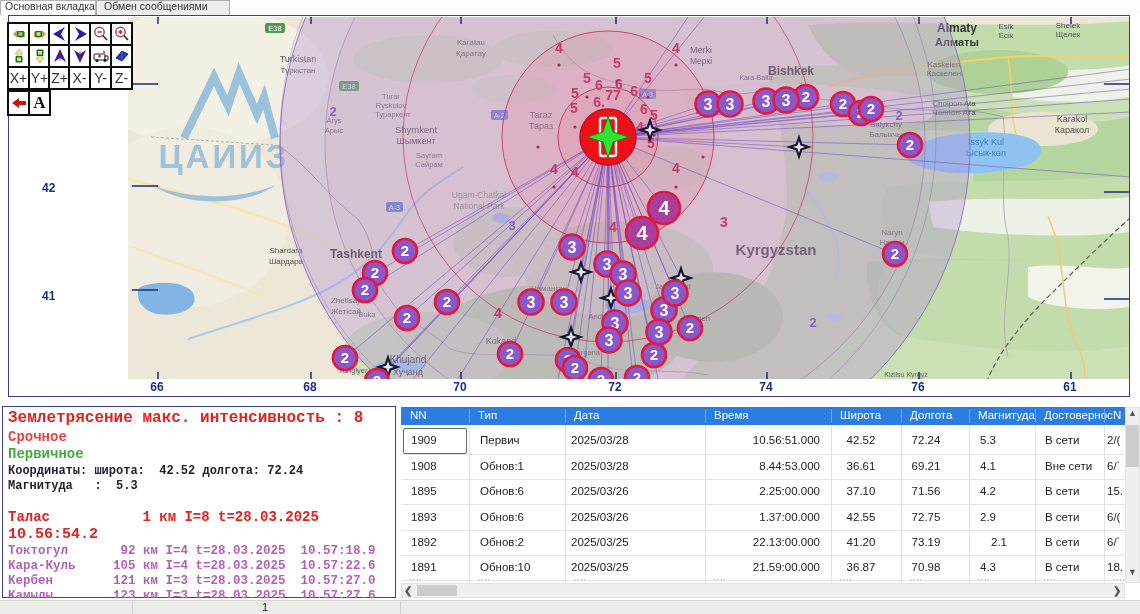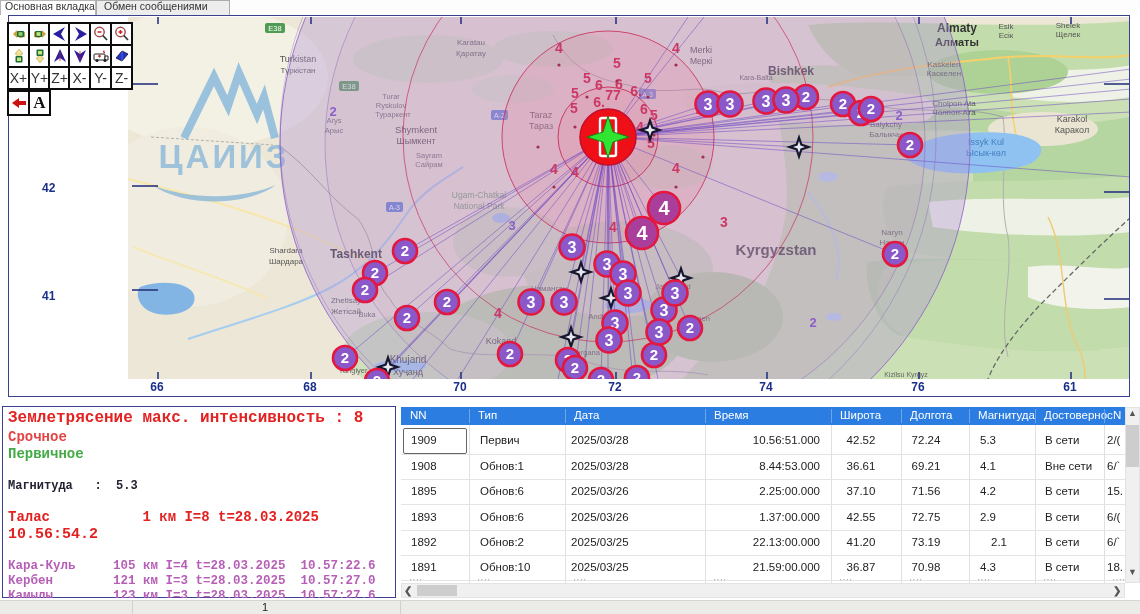--- a/index.html
+++ b/index.html
@@ -549,23 +549,25 @@
   </div>
 <div style="position:absolute;left:28px;top:90px;width:23px;height:26px;border:2px solid #0d0d0d;background:#fff;box-sizing:border-box;display:flex;align-items:center;justify-content:center">
     <span style="font-family:'Liberation Serif',serif;font-weight:bold;font-size:17px;color:#111">A</span>
   </div>
 
 <div style="position:absolute;left:2px;top:406px;width:394px;height:192px;border:1px solid #3a3f8f;background:#fff;box-sizing:border-box;overflow:hidden"></div>
 <div class="mono" style="position:absolute;left:2px;top:406px;width:394px;height:192px;overflow:hidden">
 <div style="position:absolute;left:6px;top:3px;font-size:16px;color:#e32222;font-weight:bold;white-space:pre">Землетрясение макс. интенсивность : 8</div>
 <div style="position:absolute;left:6px;top:23px;font-size:14px;color:#e34444;font-weight:bold;white-space:pre">Срочное</div>
 <div style="position:absolute;left:6px;top:40px;font-size:14px;color:#44aa44;font-weight:bold;white-space:pre">Первичное</div>
+<div style="position:absolute;left:6px;top:58px;font-size:12px;color:#222233;font-weight:bold;white-space:pre">Координаты: широта:  42.52 долгота: 72.24</div>
 <div style="position:absolute;left:6px;top:73px;font-size:12px;color:#222233;font-weight:bold;white-space:pre">Магнитуда   :  5.3</div>
 <div style="position:absolute;left:6px;top:103px;font-size:14px;color:#e32222;font-weight:bold;white-space:pre">Талас           1 км I=8 t=28.03.2025</div>
 <div style="position:absolute;left:6px;top:120px;font-size:15px;color:#e32222;font-weight:bold;white-space:pre">10.56:54.2</div>
+<div style="position:absolute;left:6px;top:138px;font-size:12.5px;color:#b65fb6;font-weight:bold;white-space:pre">Токтогул       92 км I=4 t=28.03.2025  10.57:18.9</div>
 <div style="position:absolute;left:6px;top:153px;font-size:12.5px;color:#b65fb6;font-weight:bold;white-space:pre">Кара-Куль     105 км I=4 t=28.03.2025  10.57:22.6</div>
 <div style="position:absolute;left:6px;top:168px;font-size:12.5px;color:#b65fb6;font-weight:bold;white-space:pre">Кербен        121 км I=3 t=28.03.2025  10.57:27.0</div>
 <div style="position:absolute;left:6px;top:183px;font-size:12.5px;color:#b65fb6;font-weight:bold;white-space:pre">Камылы        123 км I=3 t=28.03.2025  10.57:27.6</div>
 </div>
 
 <div class="t">
 <div style="position:absolute;left:401px;top:407px;width:739px;height:191px;background:#fff;font-size:11.5px">
 <div style="position:absolute;left:0;top:0;width:724px;height:18px;background:#2b7de1"></div>
 <div style="position:absolute;left:9px;top:2px;width:68px;height:14px;color:#fff;overflow:hidden;white-space:nowrap">NN</div>
 <div style="position:absolute;left:77px;top:2px;width:96px;height:14px;color:#fff;overflow:hidden;white-space:nowrap">Тип</div>

